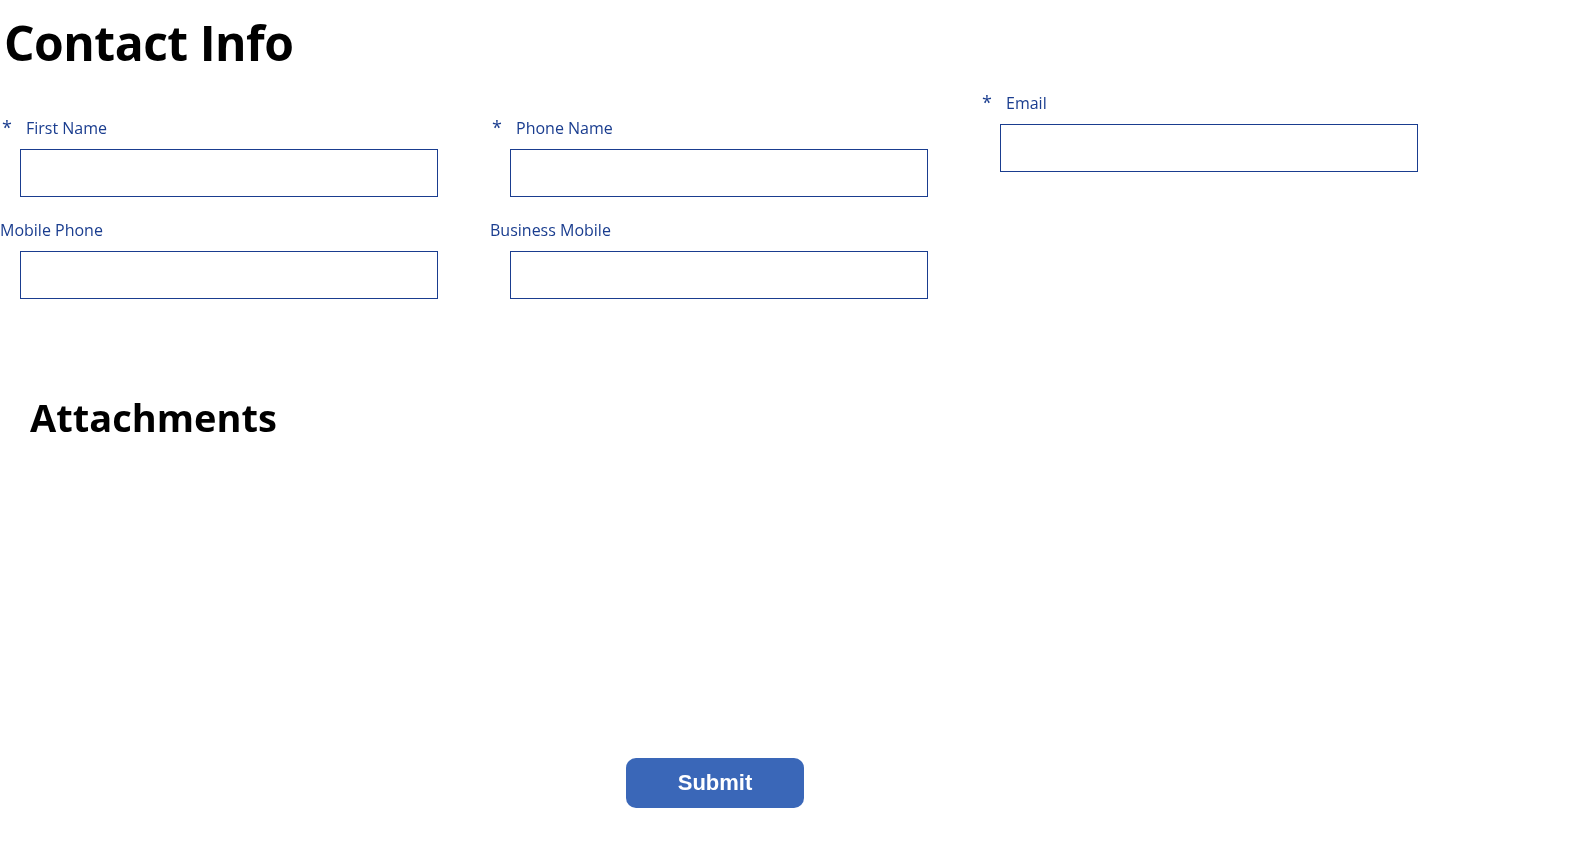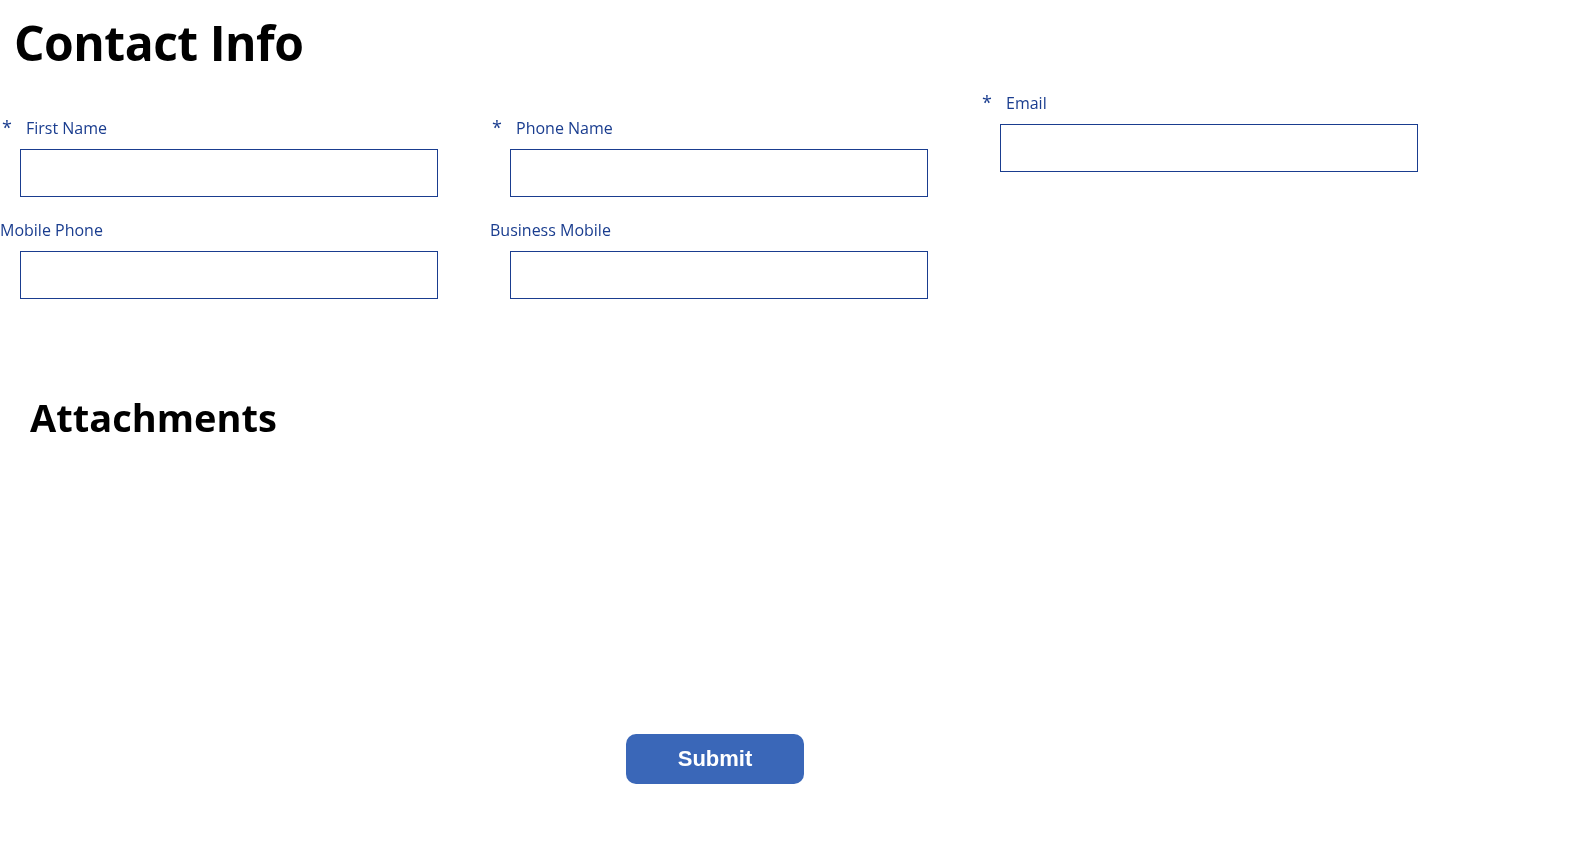--- a/index.html
+++ b/index.html
@@ -11,21 +11,21 @@
       font-family: 'Segoe UI', 'Open Sans', Arial, sans-serif;
       background: #ffffff;
       width: 1575px;
       height: 856px;
       position: relative;
     }
     .page-title {
       font-size: 48px;
       font-weight: 700;
       color: #000000;
-      padding: 10px 0 0 14px;
+      padding: 10px 0 0 4px;
       letter-spacing: -0.5px;
     }
     .form-container {
       padding: 40px 0 0 0;
     }
     .form-row {
       display: flex;
       gap: 0;
       margin-bottom: 22px;
     }
@@ -68,21 +68,21 @@
     .section-title {
       font-size: 38px;
       font-weight: 700;
       color: #000000;
       padding: 70px 0 0 30px;
     }
     .submit-container {
       position: absolute;
       left: 0;
       right: 0;
-      bottom: 72px;
+      bottom: 48px;
       display: flex;
       justify-content: center;
       width: 1430px;
     }
     .submit-button {
       background: #3a67b8;
       color: #ffffff;
       border: none;
       border-radius: 10px;
       font-size: 22px;

